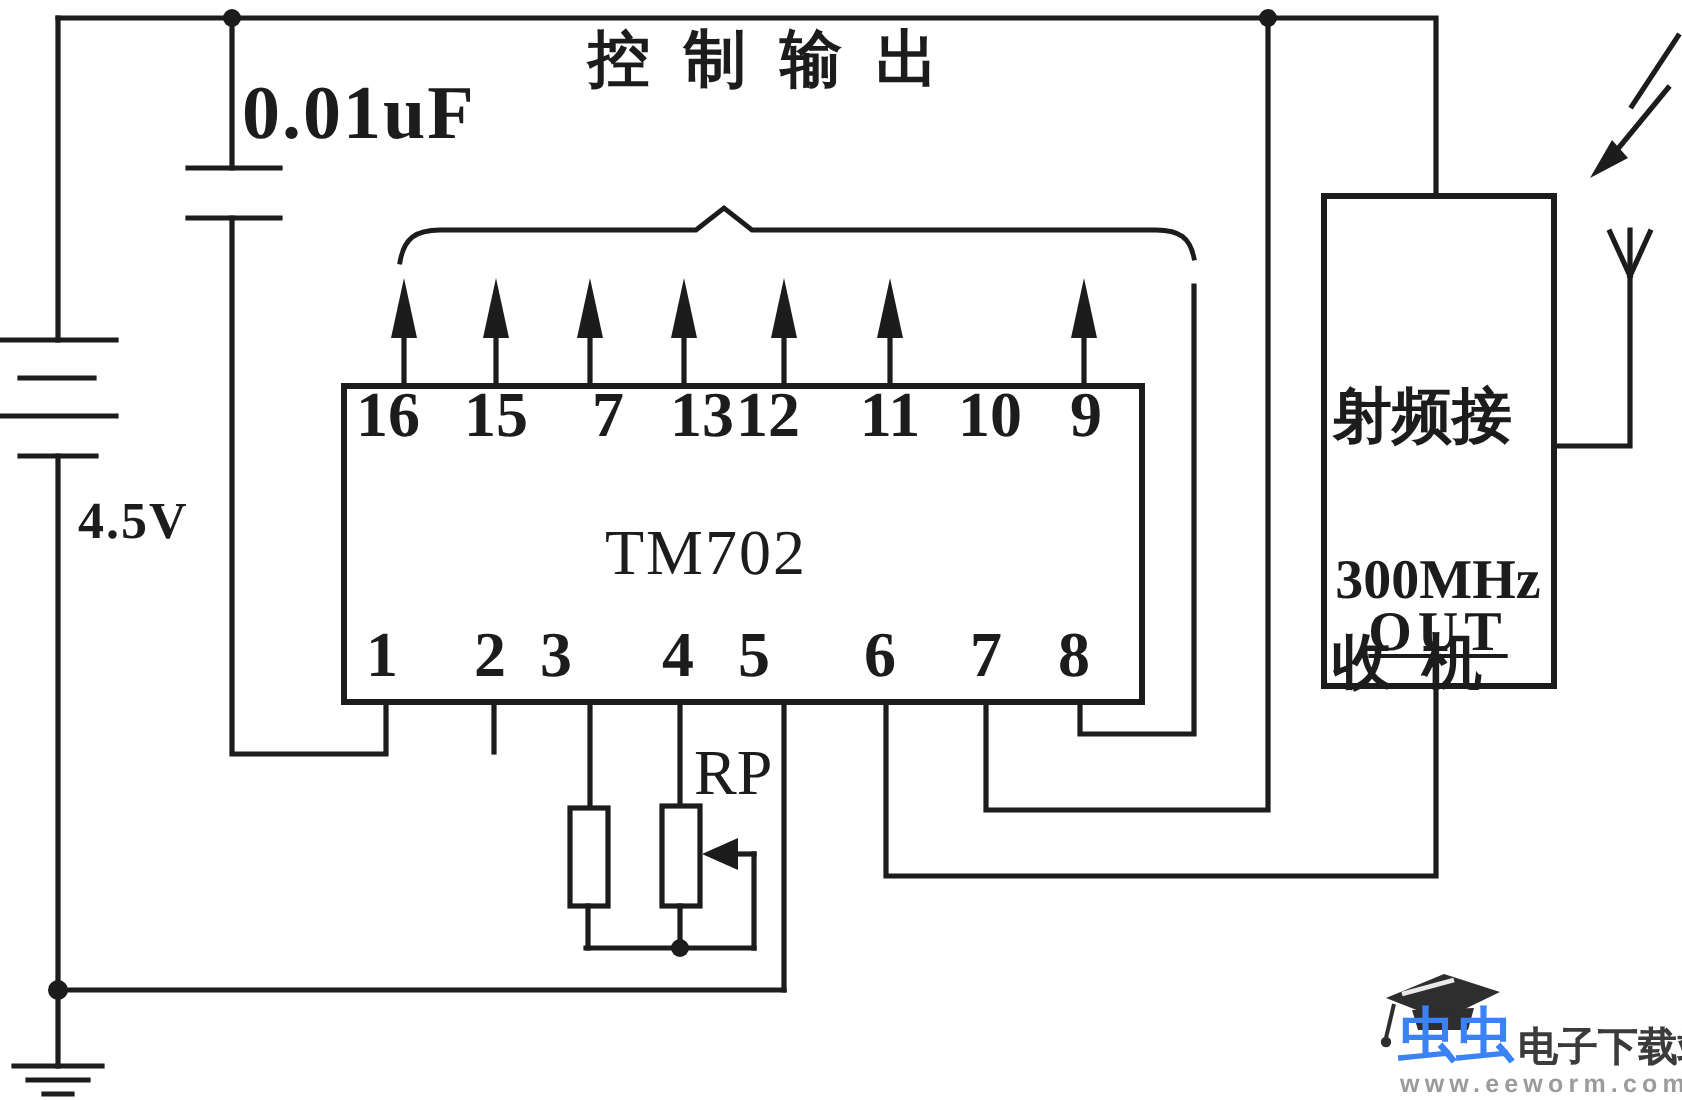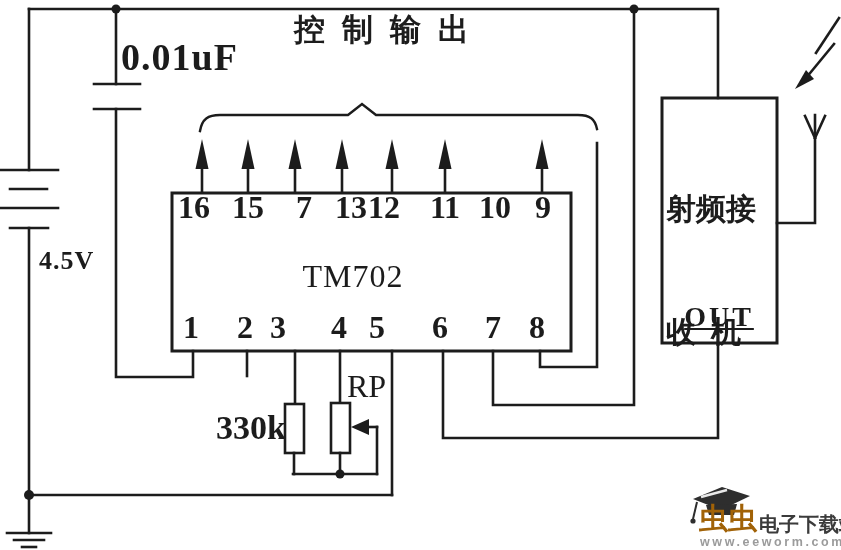--- a/index.html
+++ b/index.html
@@ -166,26 +166,26 @@
 
   <span class="pin-num" style="left:191px;top:311px">1</span>
   <span class="pin-num" style="left:245px;top:311px">2</span>
   <span class="pin-num" style="left:278px;top:311px">3</span>
   <span class="pin-num" style="left:339px;top:311px">4</span>
   <span class="pin-num" style="left:377px;top:311px">5</span>
   <span class="pin-num" style="left:440px;top:311px">6</span>
   <span class="pin-num" style="left:493px;top:311px">7</span>
   <span class="pin-num" style="left:537px;top:311px">8</span>
 
-  <div class="lbl r330">330k</div>
   <div class="lbl rp">RP</div>
 
   <div class="lbl rx-name">
     <div>射频接</div>
     <div>收  机</div>
   </div>
+  <div class="lbl rx-freq">300MHz</div>
   <div class="lbl rx-out">OUT</div>
 
-  <div class="lbl wm-brand" style="color:#a16207">虫虫</div>
+  <div class="lbl wm-brand" style="color:#3b82f6">虫虫</div>
   <div class="lbl wm-site" style="color:#3b3b3b">电子下载站</div>
   <div class="lbl wm-url" style="color:#9b9b9b">www.eeworm.com</div>
 
 </div>
 
 </body></html>

